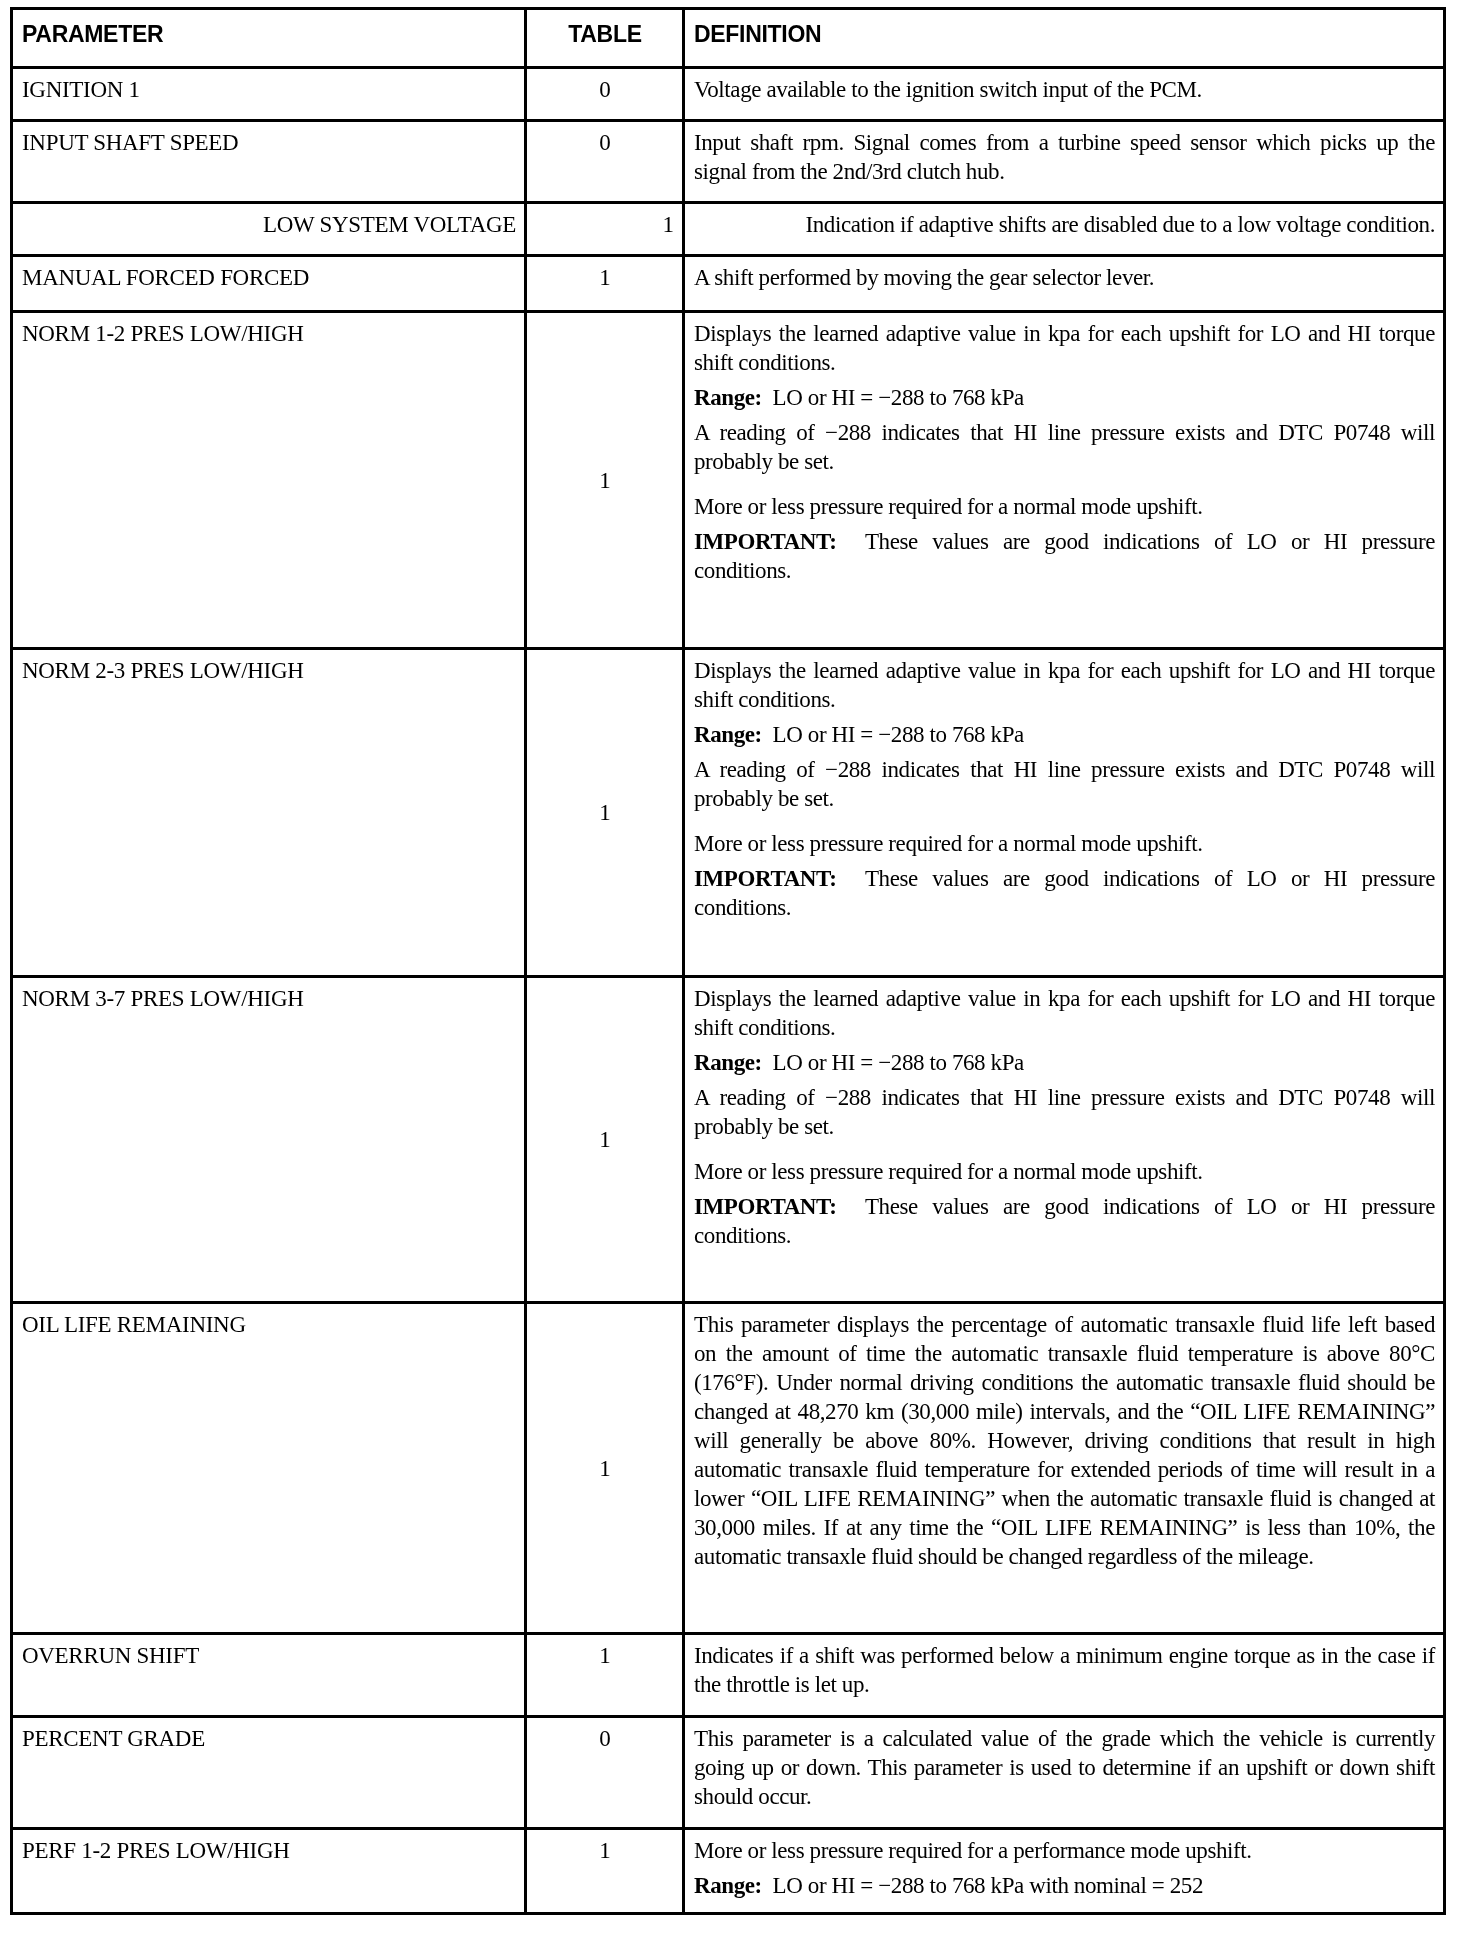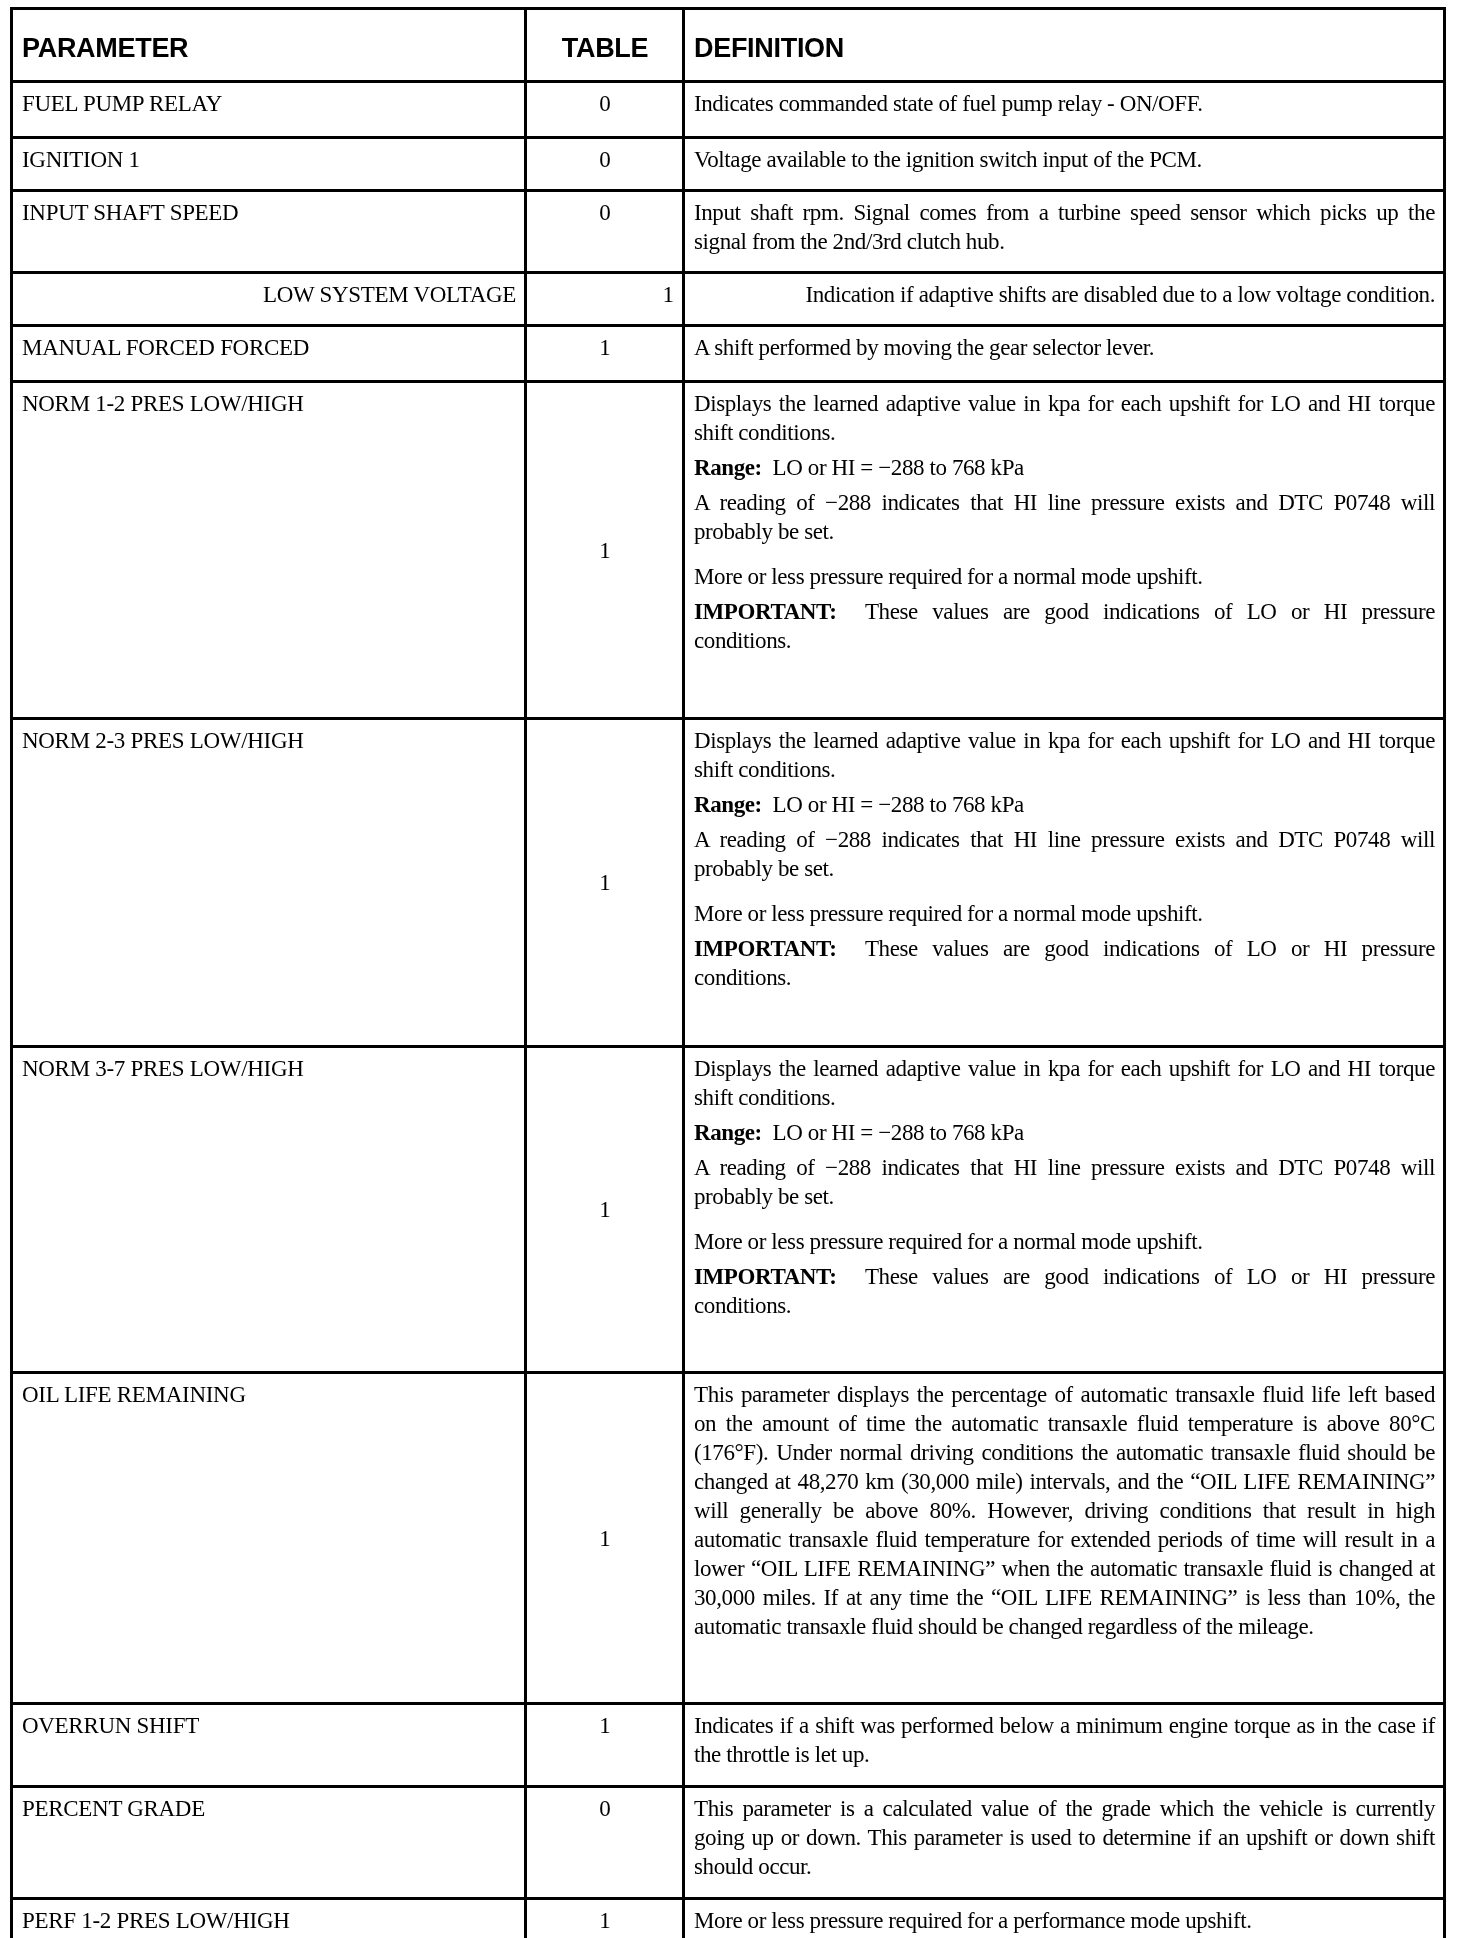--- a/index.html
+++ b/index.html
@@ -9,22 +9,22 @@
     border-collapse: collapse; table-layout: fixed;
     font-family: "Liberation Serif", serif; font-size: 23px; line-height: 29px;
   }
   table.spec col.c1 { width: 514px; }
   table.spec col.c2 { width: 158px; }
   table.spec col.c3 { width: 761px; }
   table.spec th, table.spec td {
     border: 3px solid #000; vertical-align: top; padding: 6px 8px 6px 9px;
   }
   table.spec th {
-    font-family: "Liberation Sans", sans-serif; font-weight: bold; font-size: 27px;
-    text-align: left; height: 40px; padding-top: 24px; letter-spacing: -0.3px;
+    font-family: "Liberation Sans", sans-serif; font-weight: bold; font-size: 23px;
+    text-align: left; height: 40px; padding-top: 10px; letter-spacing: -0.3px;
   }
   table.spec th.tcol { text-align: center; margin-top: 37px; }
   td.tval { text-align: center; }
   td.tval.mid { vertical-align: middle; }
   td.def { text-align: justify; letter-spacing: -0.4px; }
   td.param { letter-spacing: -0.3px; }
   .para { margin: 0 0 6px 0; }
   .para:last-child { margin-bottom: 0; }
   .para.gap { margin-bottom: 16px; }
   .lbl { font-weight: bold; }
@@ -51,27 +51,20 @@
       <col class="c3">
     </colgroup>
   <thead>
     <tr>
       <th>PARAMETER</th>
       <th class="tcol">TABLE</th>
       <th>DEFINITION</th>
     </tr>
   </thead>
   <tbody id="rows">
-      <tr class="r-fuel">
-        <td class="param">FUEL PUMP RELAY</td>
-        <td class="tval">0</td>
-        <td class="def">
-          <div class="para">Indicates commanded state of fuel pump relay - ON/OFF.</div>
-        </td>
-      </tr>
       <tr class="r-ign">
         <td class="param">IGNITION 1</td>
         <td class="tval">0</td>
         <td class="def">
           <div class="para">Voltage available to the ignition switch input of the PCM.</div>
         </td>
       </tr>
       <tr class="r-input">
         <td class="param">INPUT SHAFT SPEED</td>
         <td class="tval">0</td>

